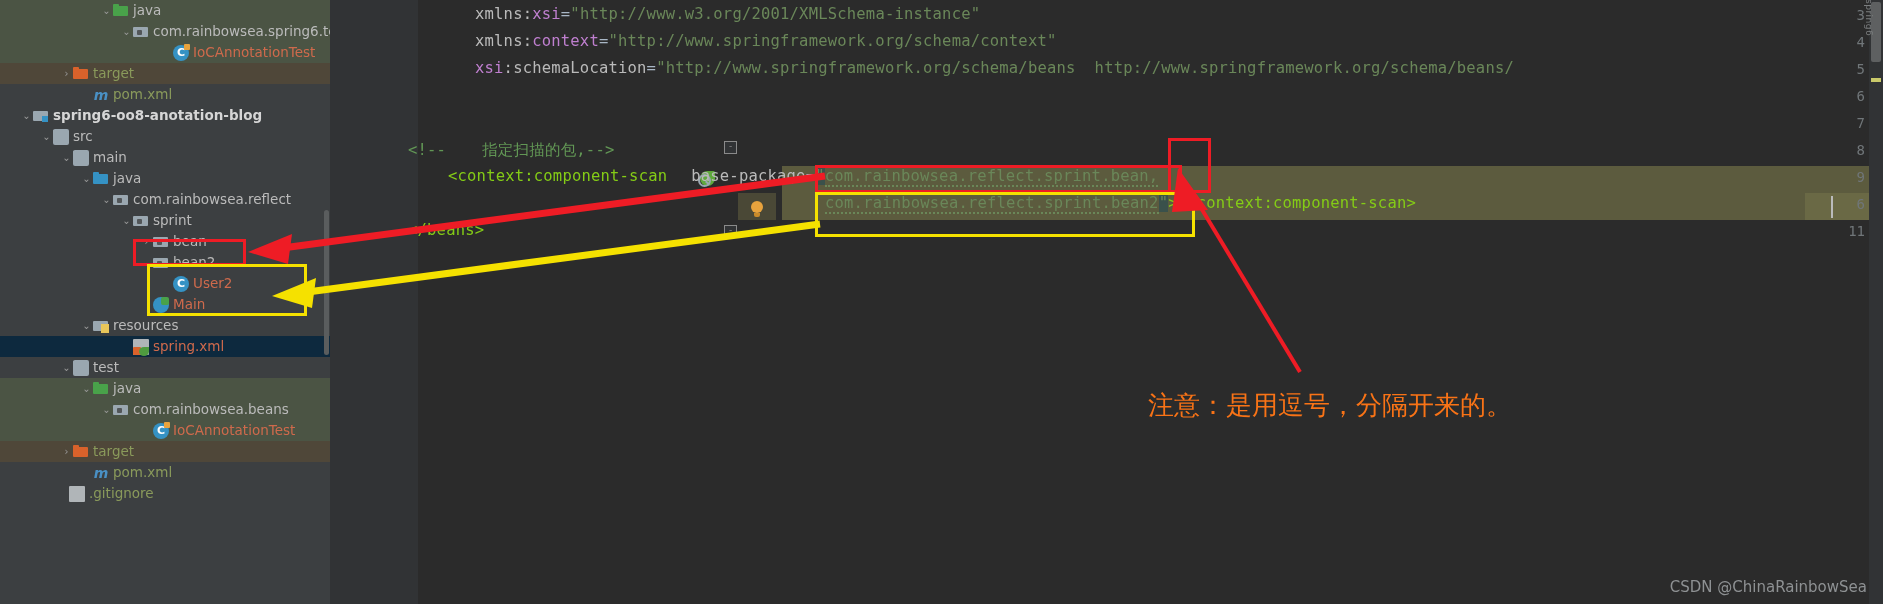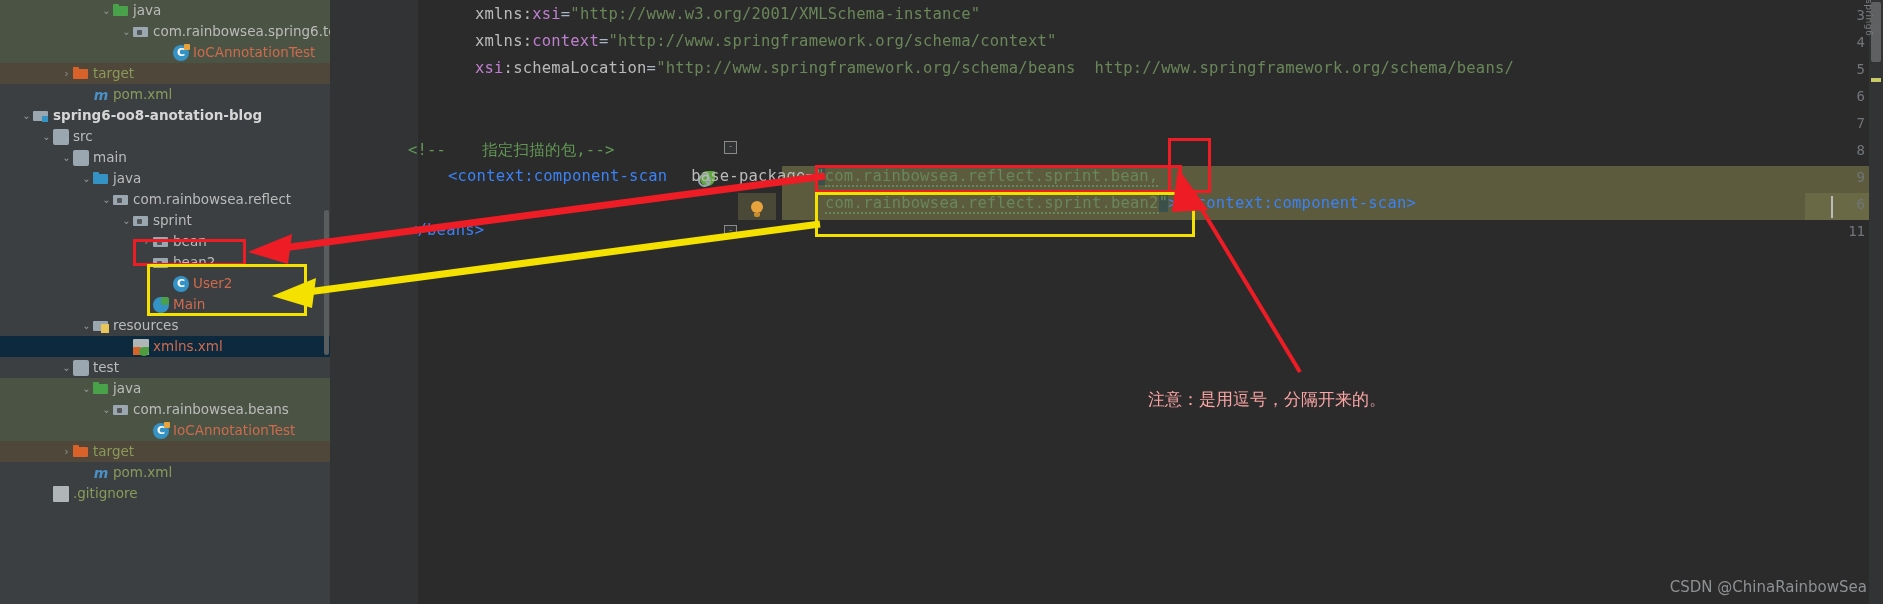--- a/index.html
+++ b/index.html
@@ -72,21 +72,21 @@
   .code{
     position:absolute;left:88px;white-space:pre;
     font-family:"DejaVu Sans Mono","Liberation Mono",monospace;
     font-size:15.5px;letter-spacing:0.2px;
   }
   .attr{color:#bababa;}
   .ns{color:#bf7fcf;}
   .str{color:#6a8759;}
   .cmt{color:#629755;}
   .punct{color:#a9b7c6;}
-  .cs-name{color:#3b82f6;text-align:right;}
+  .cs-name{color:#84cc16;text-align:right;}
   .squig{border-bottom:2px dotted #6a8759;}
 
   
   #hl9{position:absolute;left:452px;top:166px;width:1431px;height:27px;background:#5c5b3e;}
   #hl10{position:absolute;left:452px;top:193px;width:1431px;height:27px;background:#5c5b3e;}
   #hl10b{position:absolute;left:1475px;top:193px;width:80px;height:27px;background:#6a6945;}
   #hl9b{position:absolute;left:1545px;top:166px;width:20px;height:27px;background:#6a6945;}
 
   
   #spring-ico{position:absolute;left:368px;top:170px;width:18px;height:18px;}
@@ -109,21 +109,21 @@
   #rb-stripe{position:absolute;right:2px;top:78px;width:10px;height:4px;background:#c9c96a;}
   #rb-text{position:absolute;right:-16px;top:24px;width:60px;font-size:9px;color:#7a7d7e;transform:rotate(90deg);transform-origin:center;letter-spacing:0.5px;}
 
   
   .ann-box{position:absolute;box-sizing:border-box;}
   .box-red{border:3px solid #ee1c25;}
   .box-yellow{border:3px solid #f5e100;}
   svg.ann-svg{position:absolute;left:0;top:0;width:1883px;height:604px;pointer-events:none;overflow:visible;}
   #note{
     position:absolute;left:1148px;top:388px;
-    font-size:17px;color:#fca5a5;white-space:nowrap;
+    font-size:26px;color:#f97316;white-space:nowrap;
     font-family:"DejaVu Sans","Liberation Sans",sans-serif;
   }
   #watermark{
     position:absolute;right:16px;bottom:8px;
     font-size:15px;color:#8e9193;white-space:nowrap;
   }
 </style>
 </head>
 <body>
 
@@ -207,21 +207,21 @@
           <span class="lbl red-txt">Main</span>
         </div>
         <div class="trow" style="padding-left: 80px;">
           <span class="twig">⌄</span>
           <span class="ico f-res"></span>
           <span class="lbl">resources</span>
         </div>
         <div class="trow sel" style="padding-left: 120px;">
           <span class="twig"></span>
           <span class="ico i-xml"></span>
-          <span class="lbl red-txt">xmlns.xml</span>
+          <span class="lbl red-txt">spring.xml</span>
         </div>
         <div class="trow" style="padding-left: 60px;">
           <span class="twig">⌄</span>
           <span class="ico f-plain"></span>
           <span class="lbl">test</span>
         </div>
         <div class="trow grp-test" style="padding-left: 80px;">
           <span class="twig">⌄</span>
           <span class="ico f-green"></span>
           <span class="lbl">java</span>
@@ -239,21 +239,21 @@
         <div class="trow grp-target" style="padding-left: 60px;">
           <span class="twig">›</span>
           <span class="ico f-orange"></span>
           <span class="lbl green-txt">target</span>
         </div>
         <div class="trow" style="padding-left: 80px;">
           <span class="twig"></span>
           <span class="ico i-maven">m</span>
           <span class="lbl green-txt">pom.xml</span>
         </div>
-        <div class="trow" style="padding-left: 40px;">
+        <div class="trow" style="padding-left: 40px; margin-left: 16px;">
           <span class="twig"></span>
           <span class="ico i-git"></span>
           <span class="lbl green-txt">.gitignore</span>
         </div>
       </div>
     <div id="sb-scroll"></div>
   </div>
 
   <div id="editor">
     <div id="gutter"></div>

